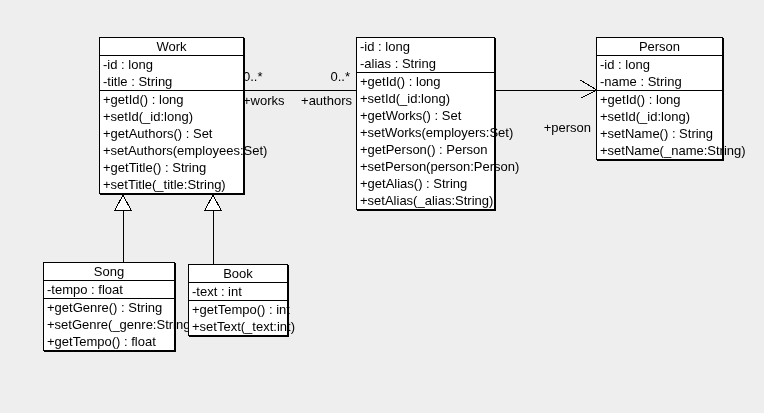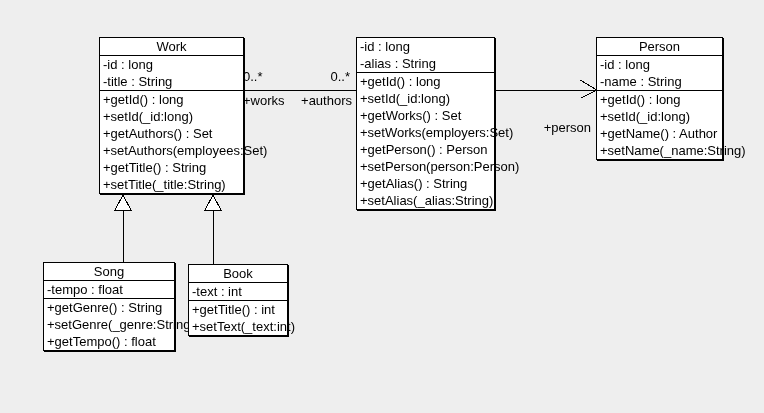--- a/index.html
+++ b/index.html
@@ -123,21 +123,21 @@
 
   <div class="uml-class" id="cls-person">
     <div class="uml-title">Person</div>
     <div class="compartment attrs">
         <div class="member-row">-id : long</div>
         <div class="member-row">-name : String</div>
       </div>
     <div class="compartment methods">
         <div class="member-row">+getId() : long</div>
         <div class="member-row">+setId(_id:long)</div>
-        <div class="member-row">+getName() : Author</div>
+        <div class="member-row">+setName() : String</div>
         <div class="member-row">+setName(_name:String)</div>
       </div>
   </div>
 
   <div class="uml-class" id="cls-song">
     <div class="uml-title">Song</div>
     <div class="compartment attrs">
         <div class="member-row">-tempo : float</div>
       </div>
     <div class="compartment methods">
@@ -146,21 +146,21 @@
         <div class="member-row">+getTempo() : float</div>
       </div>
   </div>
 
   <div class="uml-class" id="cls-book">
     <div class="uml-title">Book</div>
     <div class="compartment attrs">
         <div class="member-row">-text : int</div>
       </div>
     <div class="compartment methods">
-        <div class="member-row">+getTitle() : int</div>
+        <div class="member-row">+getTempo() : int</div>
         <div class="member-row">+setText(_text:int)</div>
       </div>
   </div>
 
   <span class="edge-label" id="lbl-mult-work">0..*</span>
   <span class="edge-label" id="lbl-role-works">+works</span>
   <span class="edge-label" id="lbl-mult-author">0..*</span>
   <span class="edge-label" id="lbl-role-authors">+authors</span>
   <span class="edge-label" id="lbl-role-person">+person</span>
 

